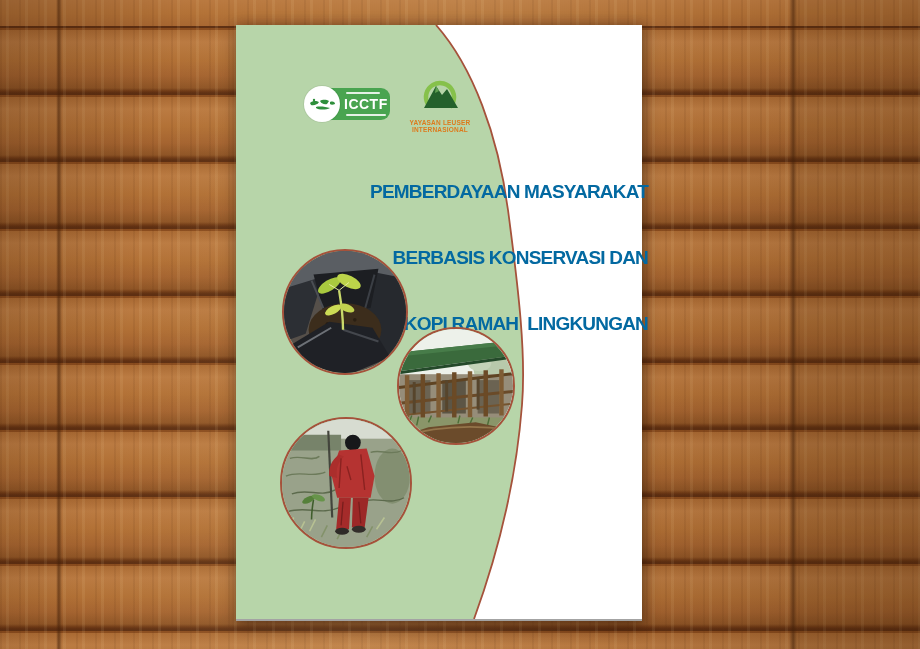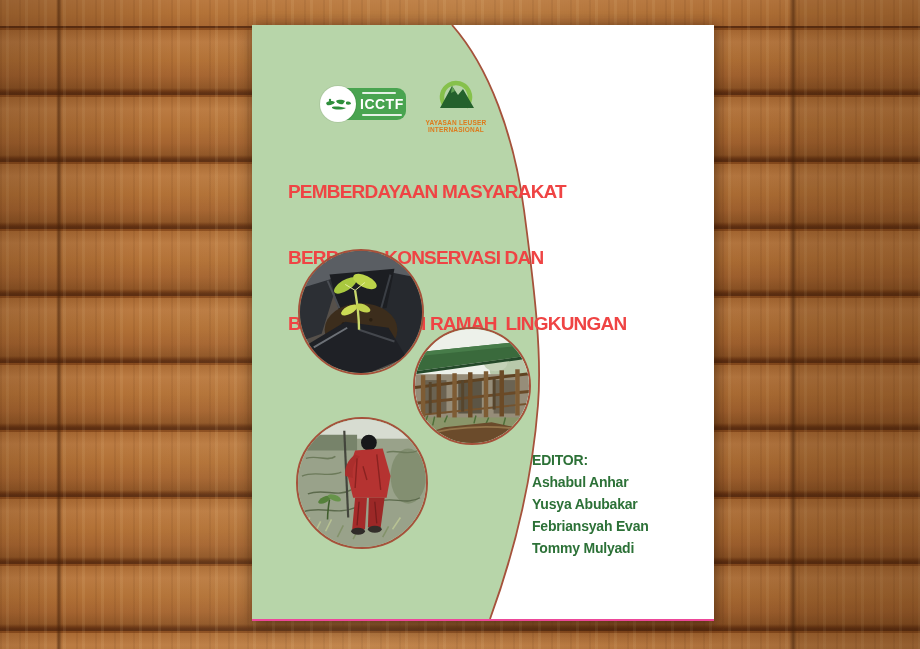--- a/index.html
+++ b/index.html
@@ -29,44 +29,44 @@
     background-position:0 0, 0 0, 0 26px;
   }
   .seam{position:absolute;top:0;bottom:0;width:6px;
     background:linear-gradient(90deg, rgba(62,29,8,0), rgba(62,29,8,0.55) 50%, rgba(62,29,8,0));}
   .seam.s1{left:56px;}
   .seam.s2{left:789px;width:8px;}
   .wood-right-shade{position:absolute;top:0;bottom:0;left:793px;right:0;background:rgba(70,35,10,0.10);}
 
   
   .page{
-    position:absolute;left:252px;top:25px;width:462px;height:594px;
+    position:absolute;left:236px;top:25px;width:406px;height:594px;
     background:#ffffff;
     box-shadow:0 5px 16px rgba(40,18,4,0.40), 3px 0 10px rgba(40,18,4,0.25);
-    border-bottom:2px solid #ec4899;
+    border-bottom:2px solid #a3a3a3;
   }
   .blob-svg{position:absolute;left:0;top:0;}
 
   
   .icctf{position:absolute;left:68px;top:60px;width:86px;height:38px;}
   .icctf .pill{position:absolute;left:12px;top:3px;right:0;bottom:3px;background:#49a450;border-radius:9px;}
   .icctf .globe{position:absolute;left:0;top:1px;width:36px;height:36px;background:#ffffff;border-radius:50%;
     box-shadow:0 0 0 1px rgba(0,0,0,0.06);}
   .icctf .word{position:absolute;left:40px;top:11px;color:#ffffff;font-weight:bold;font-size:14px;letter-spacing:0.5px;}
   .icctf .micro{position:absolute;left:42px;height:2px;width:34px;background:rgba(255,255,255,0.85);border-radius:1px;}
   .icctf .micro.top{top:7px;}
   .icctf .micro.bot{bottom:7px;width:40px;}
 
   .leuser{position:absolute;left:166px;top:54px;width:76px;height:50px;text-align:center;}
   .leuser .txt{color:#dd7a1c;font-weight:bold;font-size:6.5px;line-height:7px;letter-spacing:0.2px;}
 
   
   .title{
-    position:absolute;left:36px;top:112px;width:376px;text-align:left;
-    color:#ef4444;font-weight:bold;font-size:19px;line-height:22px;
+    position:absolute;left:36px;top:112px;width:376px;text-align:right;
+    color:#0369a1;font-weight:bold;font-size:19px;line-height:22px;
     letter-spacing:-0.8px;white-space:pre-wrap;
   }
 
   
   .circle{position:absolute;border-radius:50%;overflow:hidden;border:2px solid #a5523b;box-sizing:border-box;}
   .c1{left:46px;top:224px;width:126px;height:126px;}
   .c2{left:161px;top:302px;width:118px;height:118px;}
   .c3{left:44px;top:392px;width:132px;height:132px;}
   .circle svg{display:block;width:100%;height:100%;}
 
@@ -207,22 +207,15 @@
         <path d="M58,36 C50,42 47,50 48,58 L56,60 C54,50 58,42 63,38 Z" fill="#ab2e2c"></path>
         <path d="M60,40 L58,70 M80,36 L84,72 M66,48 L70,62" stroke="#8a2220" stroke-width="1.4" fill="none"></path>
         <path d="M58,80 L70,80 L68,112 L55,112 Z" fill="#a52b2a"></path>
         <path d="M72,80 L88,80 L84,110 L71,110 Z" fill="#9c2827"></path>
         <path d="M62,84 L60,108 M78,84 L80,106" stroke="#771d1c" stroke-width="1.3" fill="none"></path>
         <ellipse cx="61" cy="114" rx="7" ry="3.5" fill="#2f2b28"></ellipse>
         <ellipse cx="78" cy="112" rx="7" ry="3.5" fill="#332e2a"></ellipse>
       </svg>
     </div>
 
-    <div class="editor">
-      <div>EDITOR:</div>
-      <div>Ashabul Anhar</div>
-      <div>Yusya Abubakar</div>
-      <div>Febriansyah Evan</div>
-      <div>Tommy Mulyadi</div>
-    </div>
 
   </div>
 </div>
 
 </body></html>

